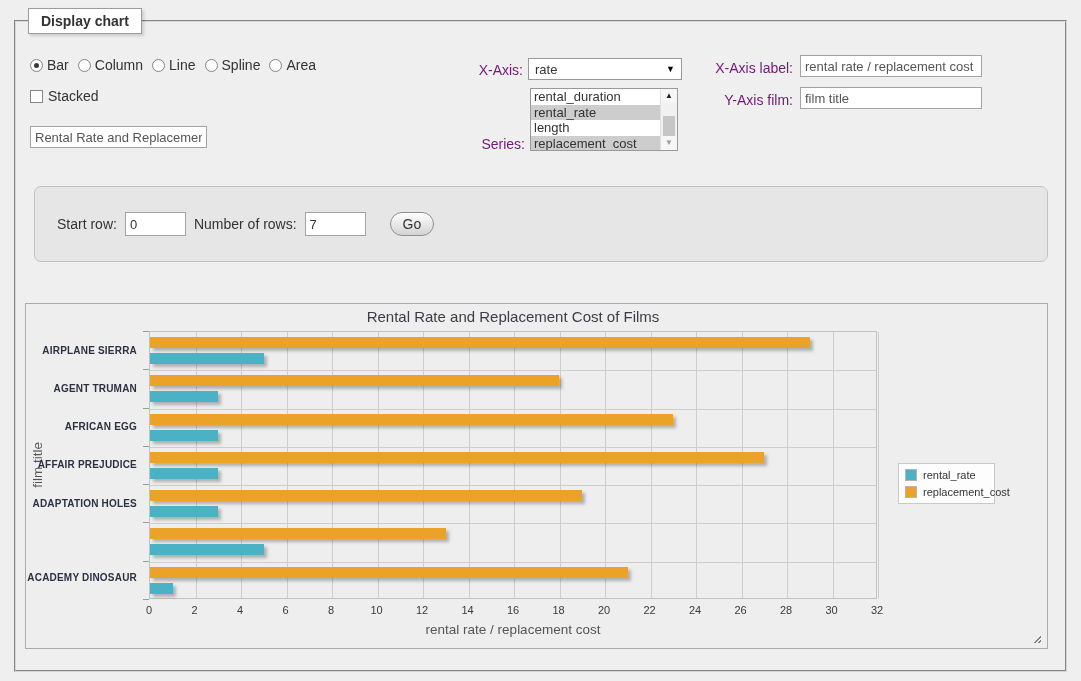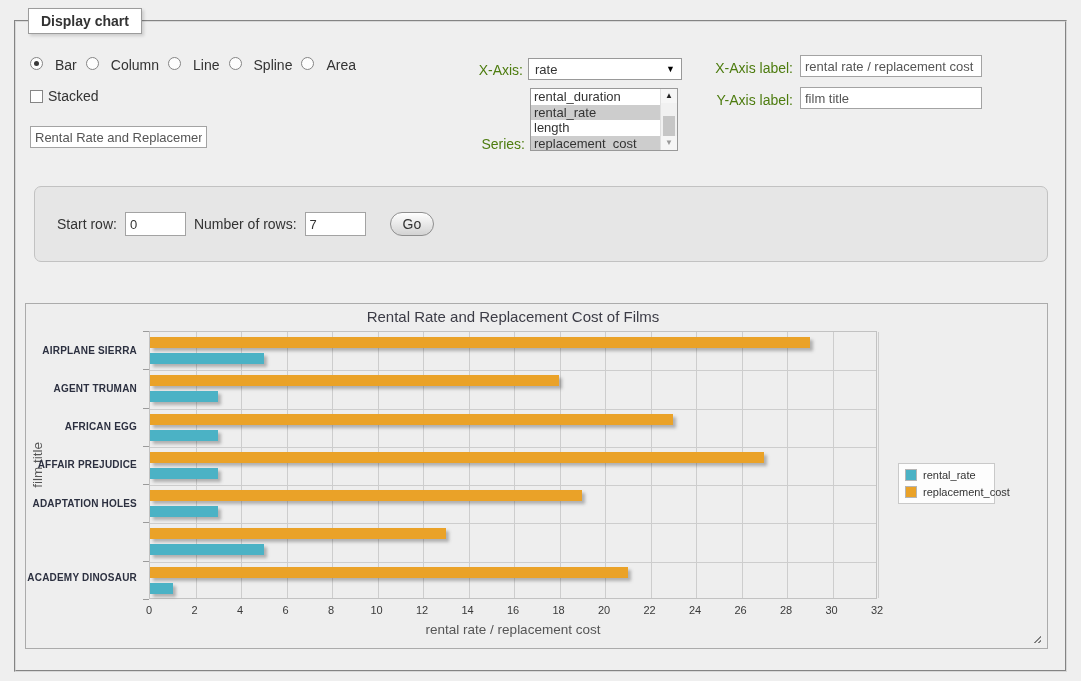--- a/index.html
+++ b/index.html
@@ -15,24 +15,24 @@
     position:absolute; left:14px; top:20px; width:1053px; height:652px;
     border:2px groove #d8d8d8;
   }
   .legend-box {
     position:absolute; left:28px; top:8px; z-index:5;
     background:#fff; border:1px solid #9c9c9c;
     padding:4px 12px; font-size:14px; font-weight:bold; color:#333;
     box-shadow:2px 2px 3px rgba(0,0,0,0.15);
   }
   
-  .lbl { font-size:14px; color:#4d7c0f; position:absolute; }
+  .lbl { font-size:14px; color:#701a75; position:absolute; }
   .lbl.right { text-align:right; }
   .radio-row { position:absolute; left:30px; top:57px; display:flex; align-items:center; gap:9px; font-size:14px; }
-  .radio-item { display:flex; gap:12px; cursor:default; }
+  .radio-item { display:flex; align-items:center; gap:4px; cursor:default; }
   input[type=radio]{
     appearance:none; -webkit-appearance:none; margin:0;
     width:13px; height:13px; border:1px solid #858585; border-radius:50%;
     background:#fdfdfd; position:relative;
   }
   input[type=radio]:checked::after{
     content:""; position:absolute; left:3px; top:3px; width:5px; height:5px;
     border-radius:50%; background:#3a3a3a;
   }
   .check-row { position:absolute; left:30px; top:88px; display:flex; align-items:center; gap:5px; font-size:14px; }
@@ -187,21 +187,21 @@
     </div>
   <div class="scrollbar">
     <div class="sb-up">▲</div>
     <div class="sb-thumb"></div>
     <div class="sb-down">▼</div>
   </div>
 </div>
 
 <span id="lbl-xaxis-label" class="lbl right">X-Axis label:</span>
 <input id="xaxis-label-input" class="text-input" value="rental rate / replacement cost" style="">
-<span id="lbl-yaxis-label" class="lbl right">Y-Axis label:</span>
+<span id="lbl-yaxis-label" class="lbl right">Y-Axis film:</span>
 <input id="yaxis-label-input" class="text-input" value="film title" style="">
 
 <div class="rows-panel">
   <span>Start row:</span>
   <input class="text-input small-input" value="0" style="">
   <span>Number of rows:</span>
   <input class="text-input small-input" value="7" style="">
   <button class="go-btn">Go</button>
 </div>
 

